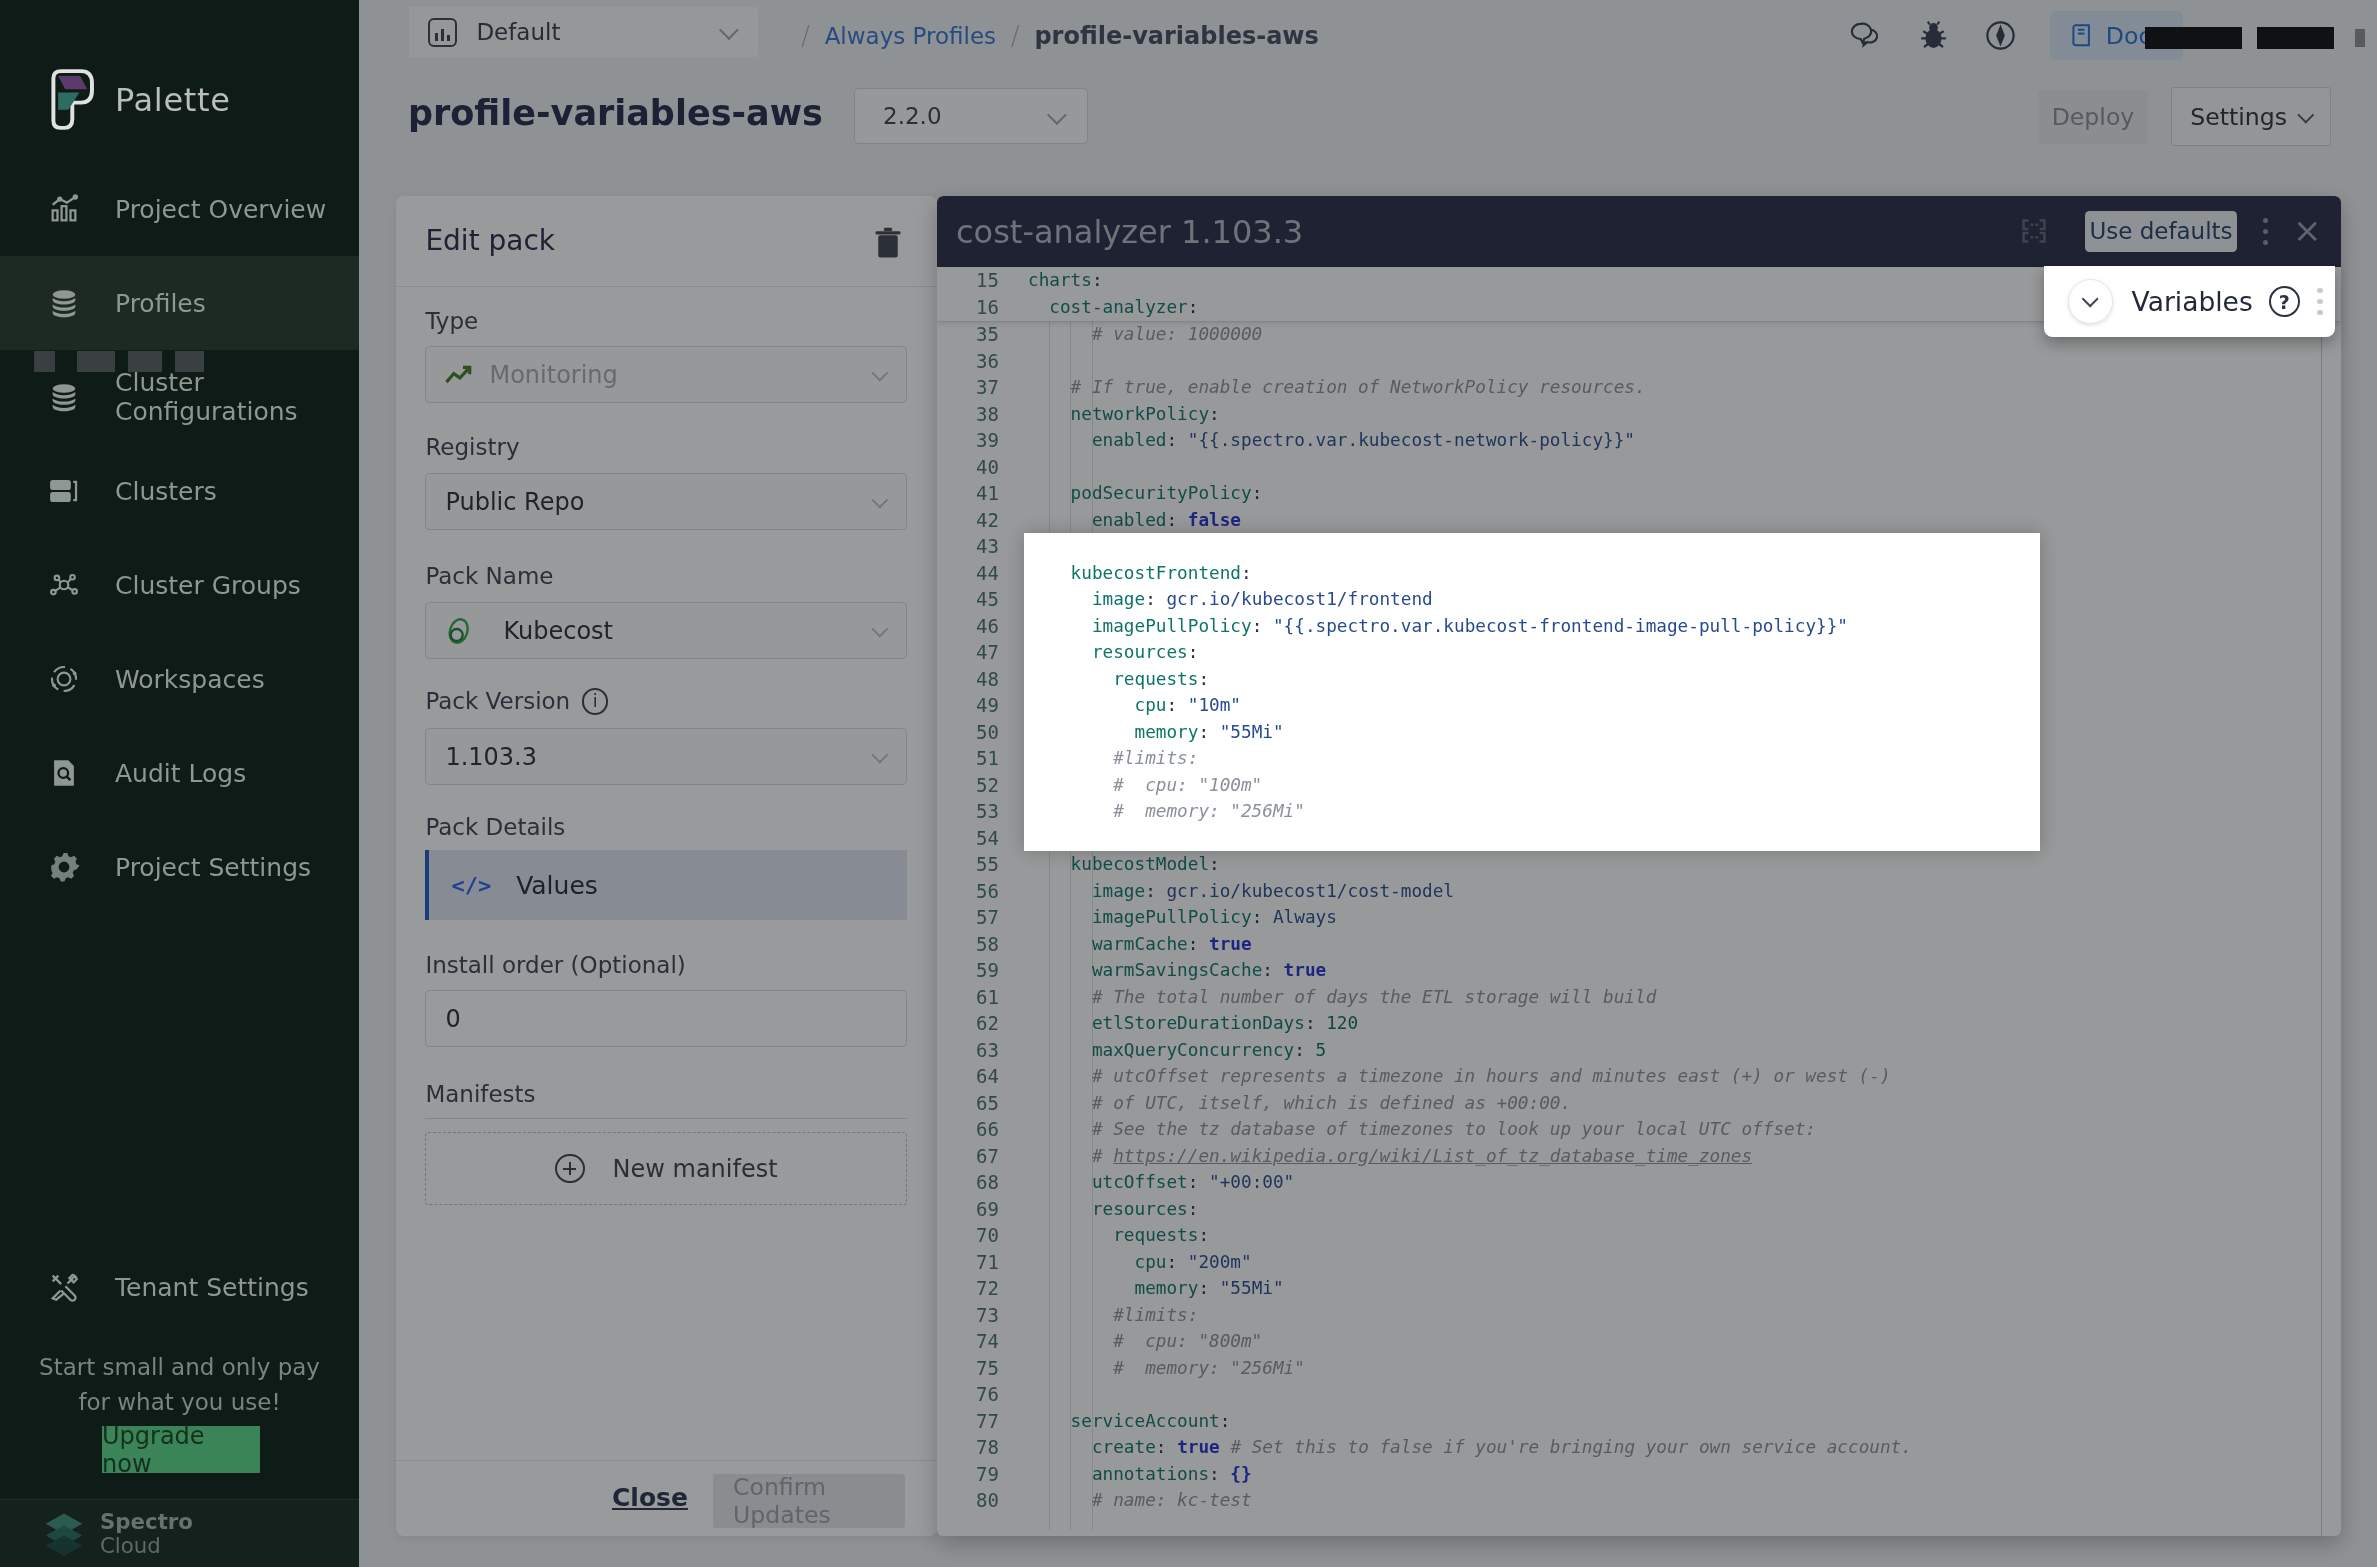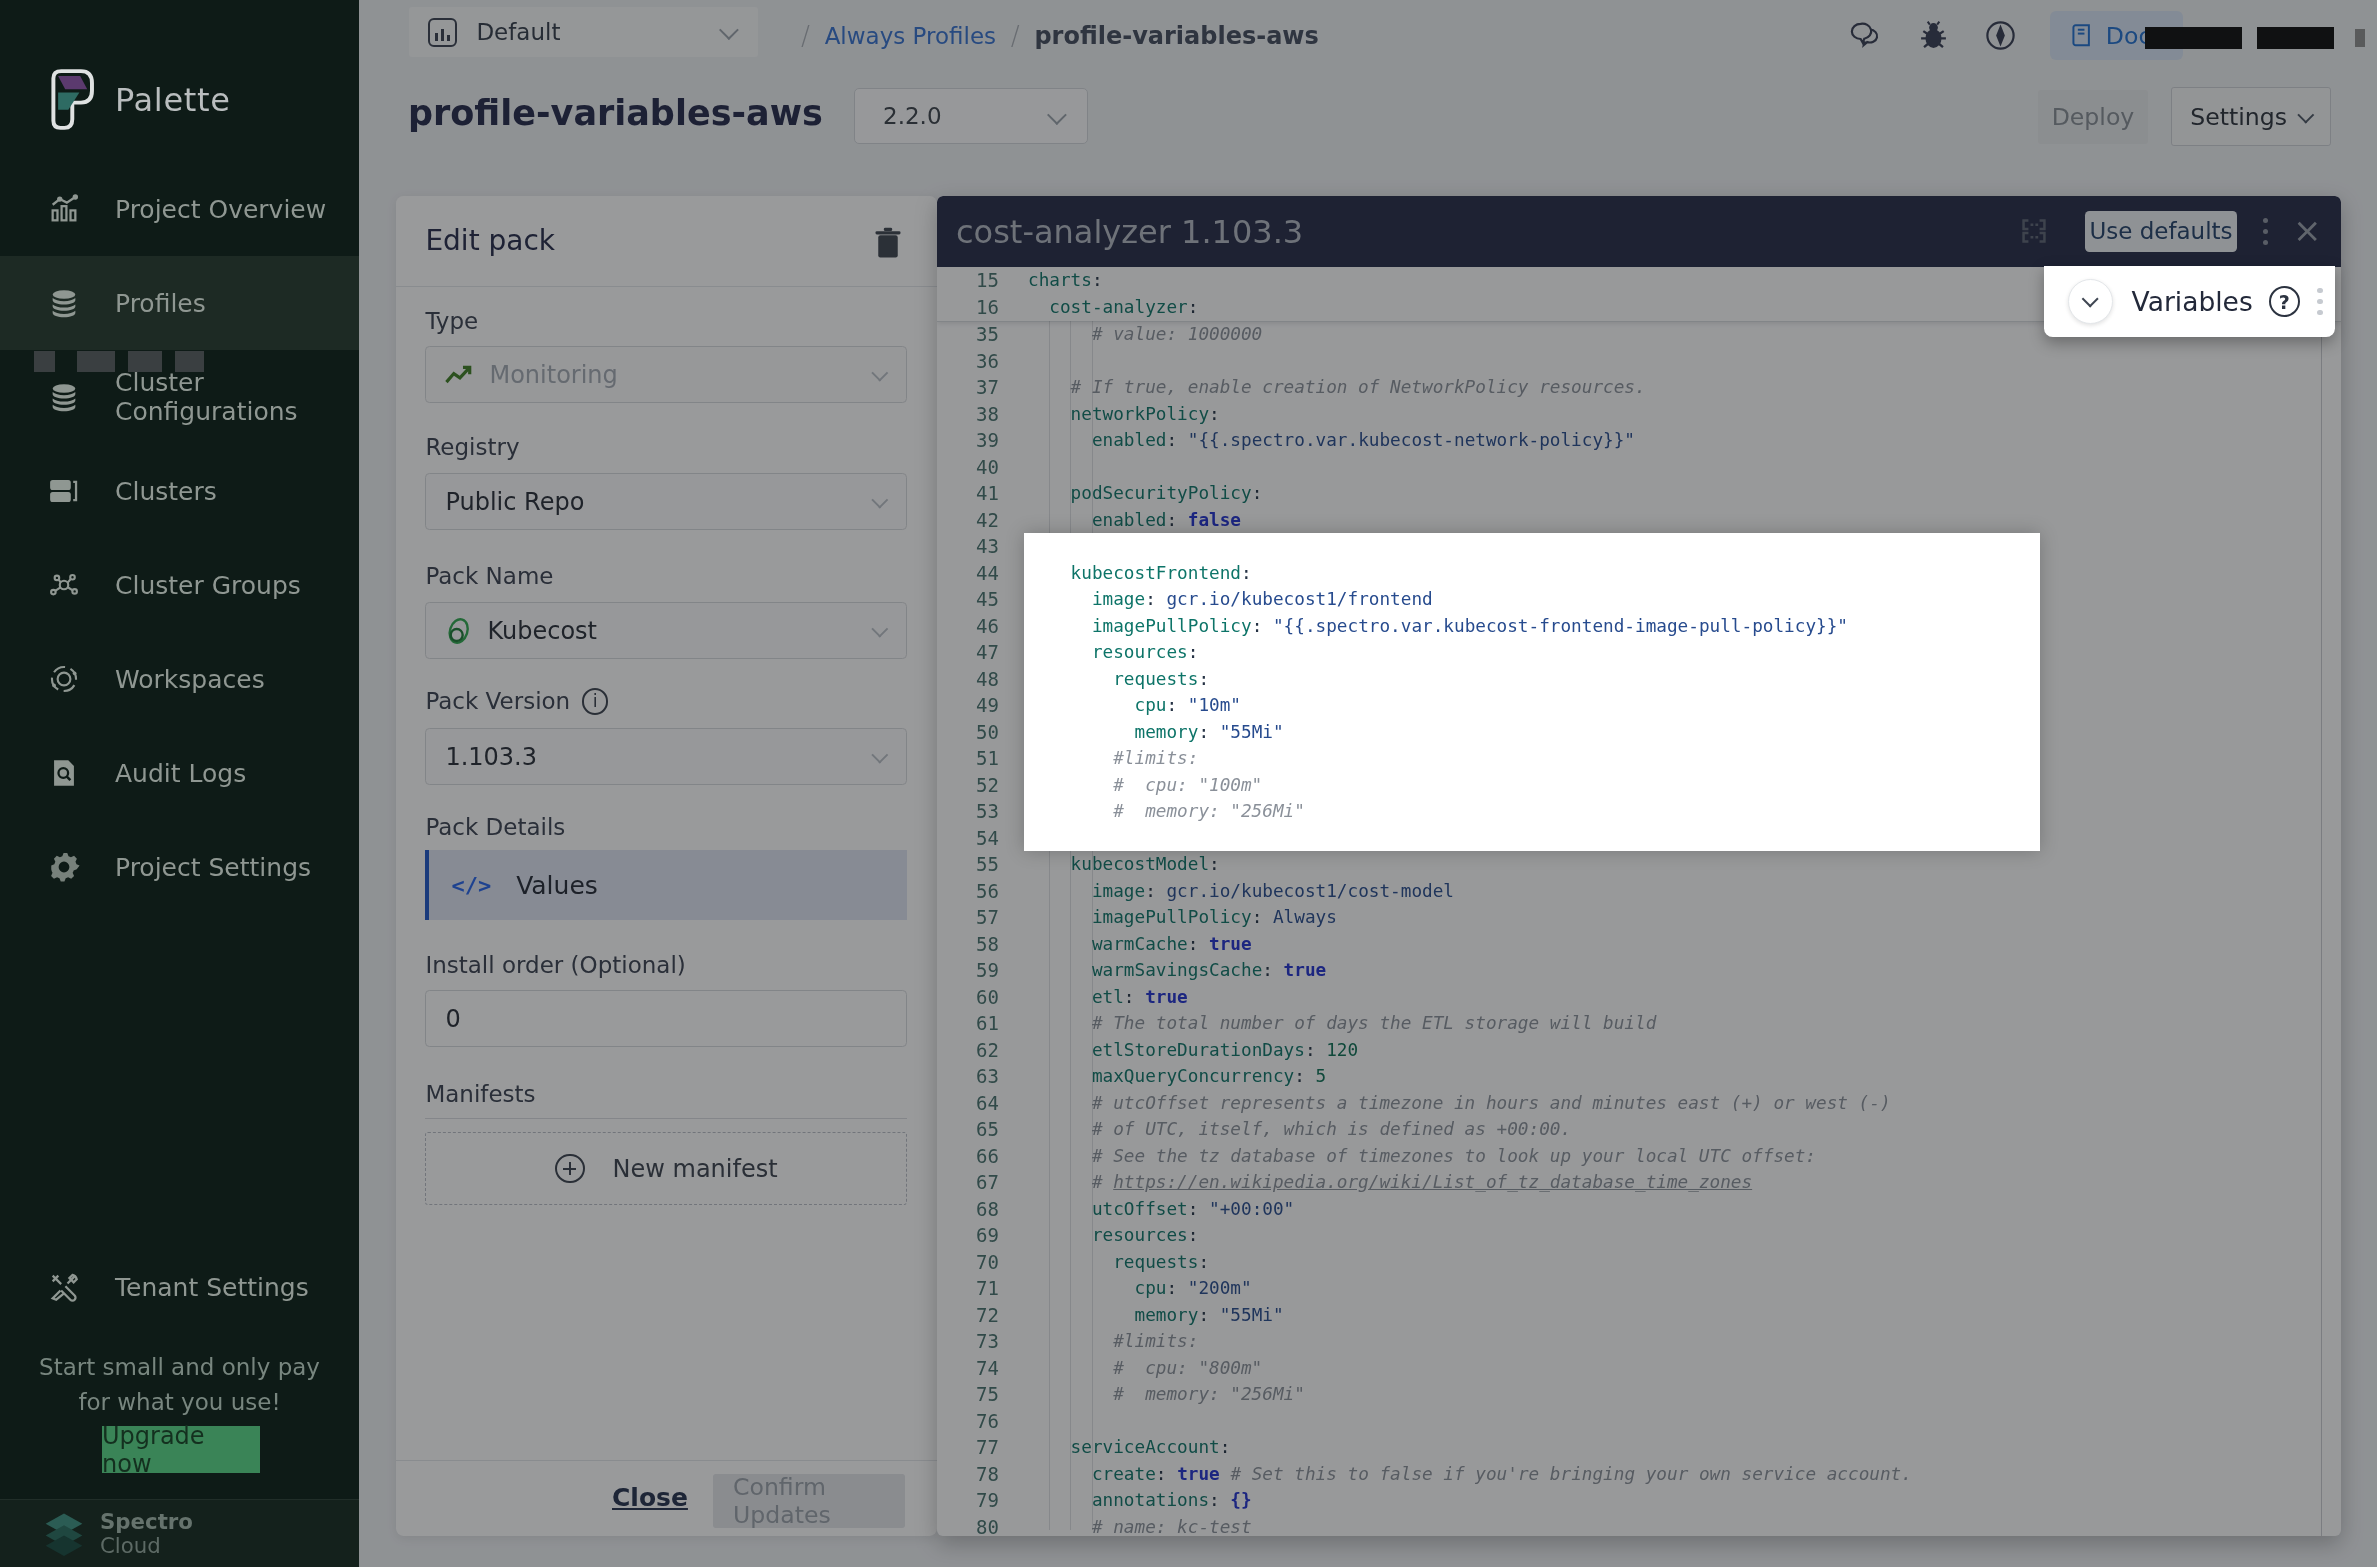--- a/index.html
+++ b/index.html
@@ -370,21 +370,21 @@
         <span class="stext">Public Repo</span>
         <span class="chev"></span>
       </div>
 
       <div class="lbl" style="top:367px;">Pack Name</div>
       <div class="sel" style="top:406px;">
         <svg width="29.4" height="32" viewBox="0 0 22 24" fill="none" style="margin-left:17.7px;">
           <ellipse cx="11" cy="12" rx="6.5" ry="9" stroke="#2ea84f" stroke-width="1.8" transform="rotate(18 11 12)"></ellipse>
           <circle cx="9.5" cy="15" r="4.5" stroke="#1c7a36" stroke-width="1.8"></circle>
         </svg>
-        <span class="stext" style="margin-left:14px;text-align:center;">Kubecost</span>
+        <span class="stext" style="margin-left:30px;text-align:center;">Kubecost</span>
         <span class="chev"></span>
       </div>
 
       <div class="lbl" style="top:492px;">
         <span>Pack Version</span>
         <span class="info-circle">i</span>
       </div>
       <div class="sel" style="top:532px;">
         <span class="stext">1.103.3</span>
         <span class="chev"></span>
@@ -540,24 +540,20 @@
           </div>
           <div class="code-line">
             <span class="ln">58</span>
             <span class="txt"><span class="tk-p">      </span><span class="tk-k">warmCache</span><span class="tk-p">: </span><span class="tk-b">true</span></span>
           </div>
           <div class="code-line">
             <span class="ln">59</span>
             <span class="txt"><span class="tk-p">      </span><span class="tk-k">warmSavingsCache</span><span class="tk-p">: </span><span class="tk-b">true</span></span>
           </div>
           <div class="code-line">
-            <span class="ln">60</span>
-            <span class="txt"><span class="tk-p">      </span><span class="tk-k">etl</span><span class="tk-p">: </span><span class="tk-b">true</span></span>
-          </div>
-          <div class="code-line">
             <span class="ln">61</span>
             <span class="txt"><span class="tk-c">      # The total number of days the ETL storage will build</span></span>
           </div>
           <div class="code-line">
             <span class="ln">62</span>
             <span class="txt"><span class="tk-p">      </span><span class="tk-k">etlStoreDurationDays</span><span class="tk-p">: </span><span class="tk-n">120</span></span>
           </div>
           <div class="code-line">
             <span class="ln">63</span>
             <span class="txt"><span class="tk-p">      </span><span class="tk-k">maxQueryConcurrency</span><span class="tk-p">: </span><span class="tk-n">5</span></span>

